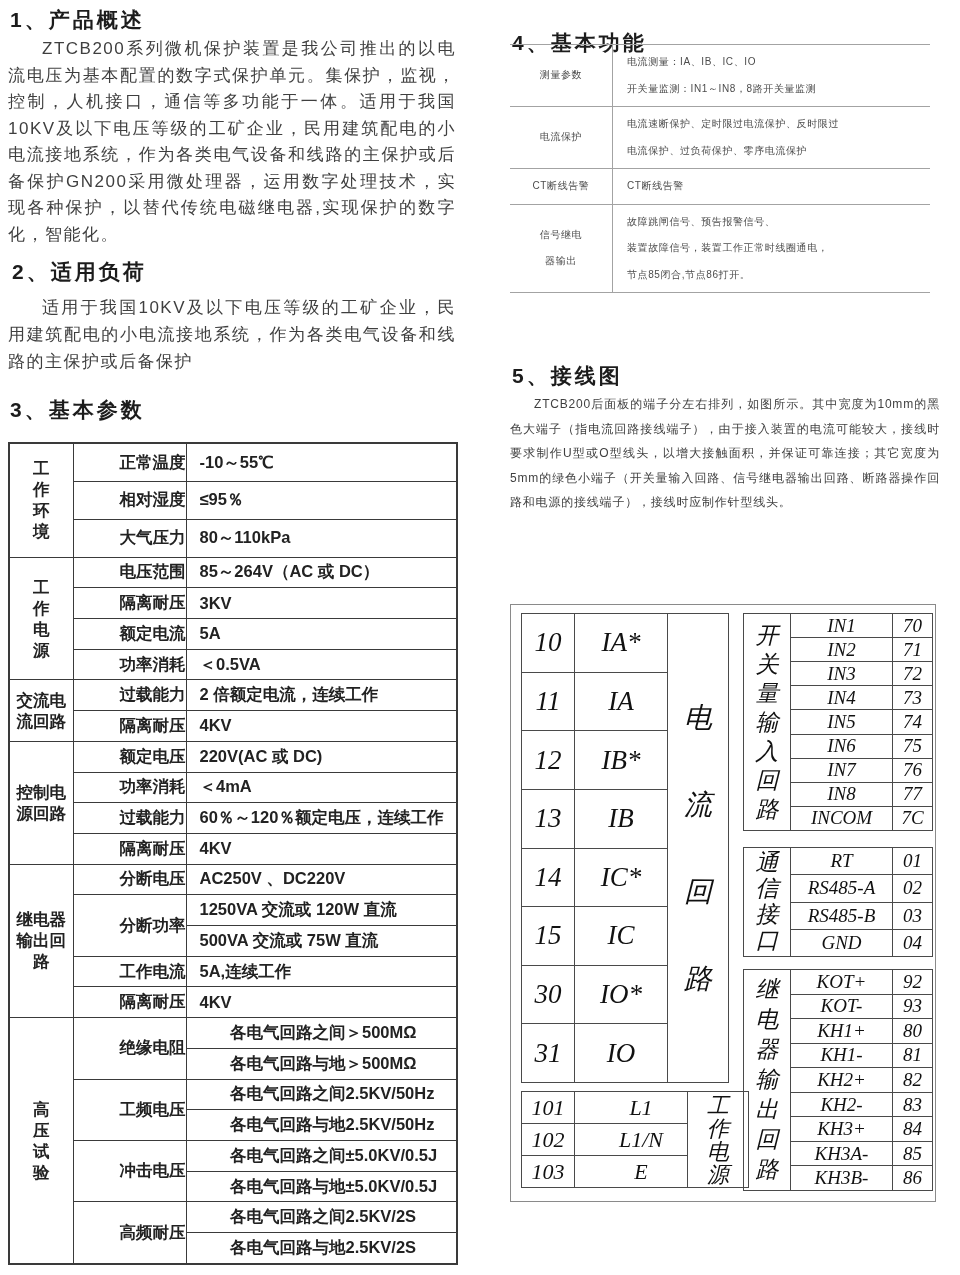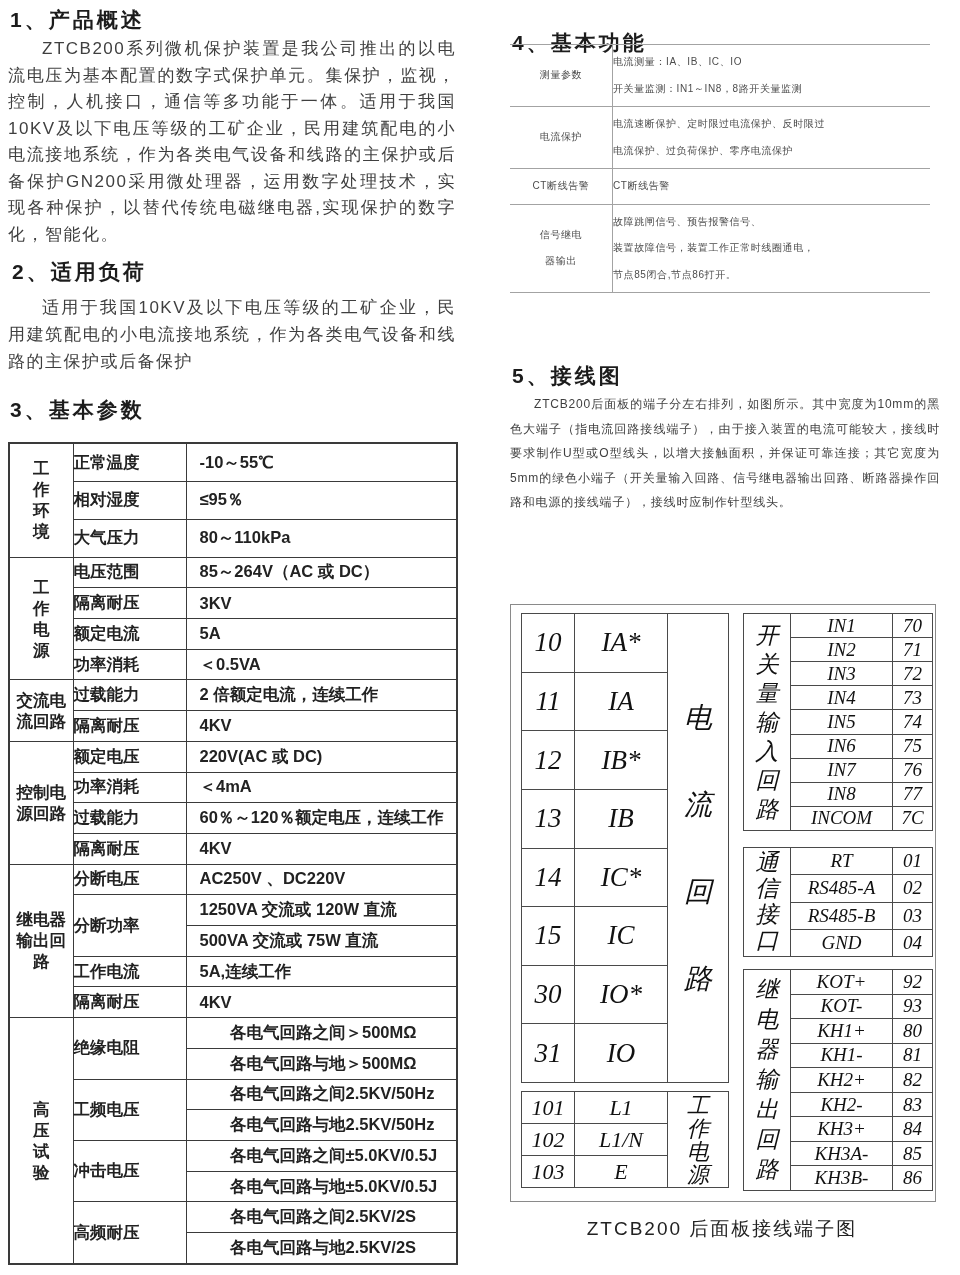--- a/index.html
+++ b/index.html
@@ -22,46 +22,46 @@
   #p-load{top:294px;left:0;width:448px;font-size:17px;line-height:27px;letter-spacing:1.5px;}
   #p-wiring{top:392px;left:0;width:430px;font-size:12px;line-height:24.5px;letter-spacing:0.8px;}
 
   
   #params-table{position:absolute;top:442px;left:0;width:448px;height:823px;
     border-collapse:collapse;table-layout:fixed;font-size:16.5px;font-weight:600;color:#222222;}
   #params-table td{border:1px solid #3a3a3a;padding:0;}
   #params-table{border:2px solid #3a3a3a;}
   #params-table .g-cell{text-align:center;vertical-align:middle;}
   #params-table .g-line{line-height:21px;}
-  #params-table .n-cell{text-align:left;vertical-align:middle;}
+  #params-table .n-cell{text-align:right;vertical-align:middle;}
   #params-table .v-cell{text-align:left;padding-left:13px;vertical-align:middle;}
   #params-table .scope{display:inline-block;width:146px;text-align:right;}
 
   
   #functions-table{position:absolute;top:44px;left:0;width:420px;
     border-collapse:collapse;table-layout:fixed;font-size:10px;color:#4c4c4c;letter-spacing:0.6px;}
   #functions-table tr{border-top:1px solid #a3a3a3;}
   #functions-table tr:last-child{border-bottom:1px solid #a3a3a3;}
   #functions-table td{padding:4px 0;vertical-align:middle;}
   #functions-table .f-label{width:102px;border-right:1px solid #a3a3a3;text-align:center;}
-  #functions-table .f-content{}
+  #functions-table .f-content{padding-left:14px;}
   #functions-table .f-line{line-height:26.5px;}
 
   
   #wiring-diagram{position:absolute;top:604px;left:0;width:424px;height:596px;
     border:1px solid #8a8a8a;font-family:"Liberation Serif",serif;color:#111111;font-style:italic;}
   .wd-table{position:absolute;border-collapse:collapse;table-layout:fixed;text-align:center;}
   .wd-table td{border:1.5px solid #4a4a4a;vertical-align:middle;padding:0;}
   .wd-l1{left:10px;top:8px;width:206px;height:470px;font-size:27px;}
   .wd-l2{left:10px;top:486px;width:206px;height:97px;font-size:22px;}
   .wd-r1{left:232px;top:8px;width:188px;height:218px;font-size:19px;}
   .wd-r2{left:232px;top:242px;width:188px;height:110px;font-size:19px;}
   .wd-r3{left:232px;top:364px;width:188px;height:222px;font-size:19px;}
   .wd-l1 .c-num{width:52px;} .wd-l1 .c-name{width:92px;} .wd-l1 .c-group{width:60px;font-size:28px;}
-  .wd-l2 .c-num{width:52px;} .wd-l2 .c-name{width:92px;} .wd-l2 .c-group{width:60px;font-size:22px;}
+  .wd-l2 .c-num{width:52px;} .wd-l2 .c-name{width:92px;padding-left:20px;} .wd-l2 .c-group{width:60px;font-size:22px;}
   .wd-r1 .c-group,.wd-r2 .c-group,.wd-r3 .c-group{width:46px;font-size:23px;}
   .wd-r1 .c-name,.wd-r2 .c-name,.wd-r3 .c-name{width:101px;}
   .wd-r1 .c-num,.wd-r2 .c-num,.wd-r3 .c-num{width:39px;}
   .wd-l1 .g-line{line-height:87px;}
   .wd-l2 .g-line{line-height:23px;}
   .wd-r1 .g-line{line-height:29px;}
   .wd-r2 .g-line{line-height:26px;}
   .wd-r3 .g-line{line-height:30px;}
 
   #diagram-caption{position:absolute;top:1216px;left:0;width:424px;text-align:center;
@@ -445,14 +445,13 @@
             <td class="c-name">KH3A-</td>
             <td class="c-num">85</td>
           </tr>
           <tr>
             <td class="c-name">KH3B-</td>
             <td class="c-num">86</td>
           </tr>
         </tbody>
       </table>
     </div>
-  <div id="diagram-caption">ZTCB200 后面板接线端子图</div>
 </div>
 
 </body></html>

